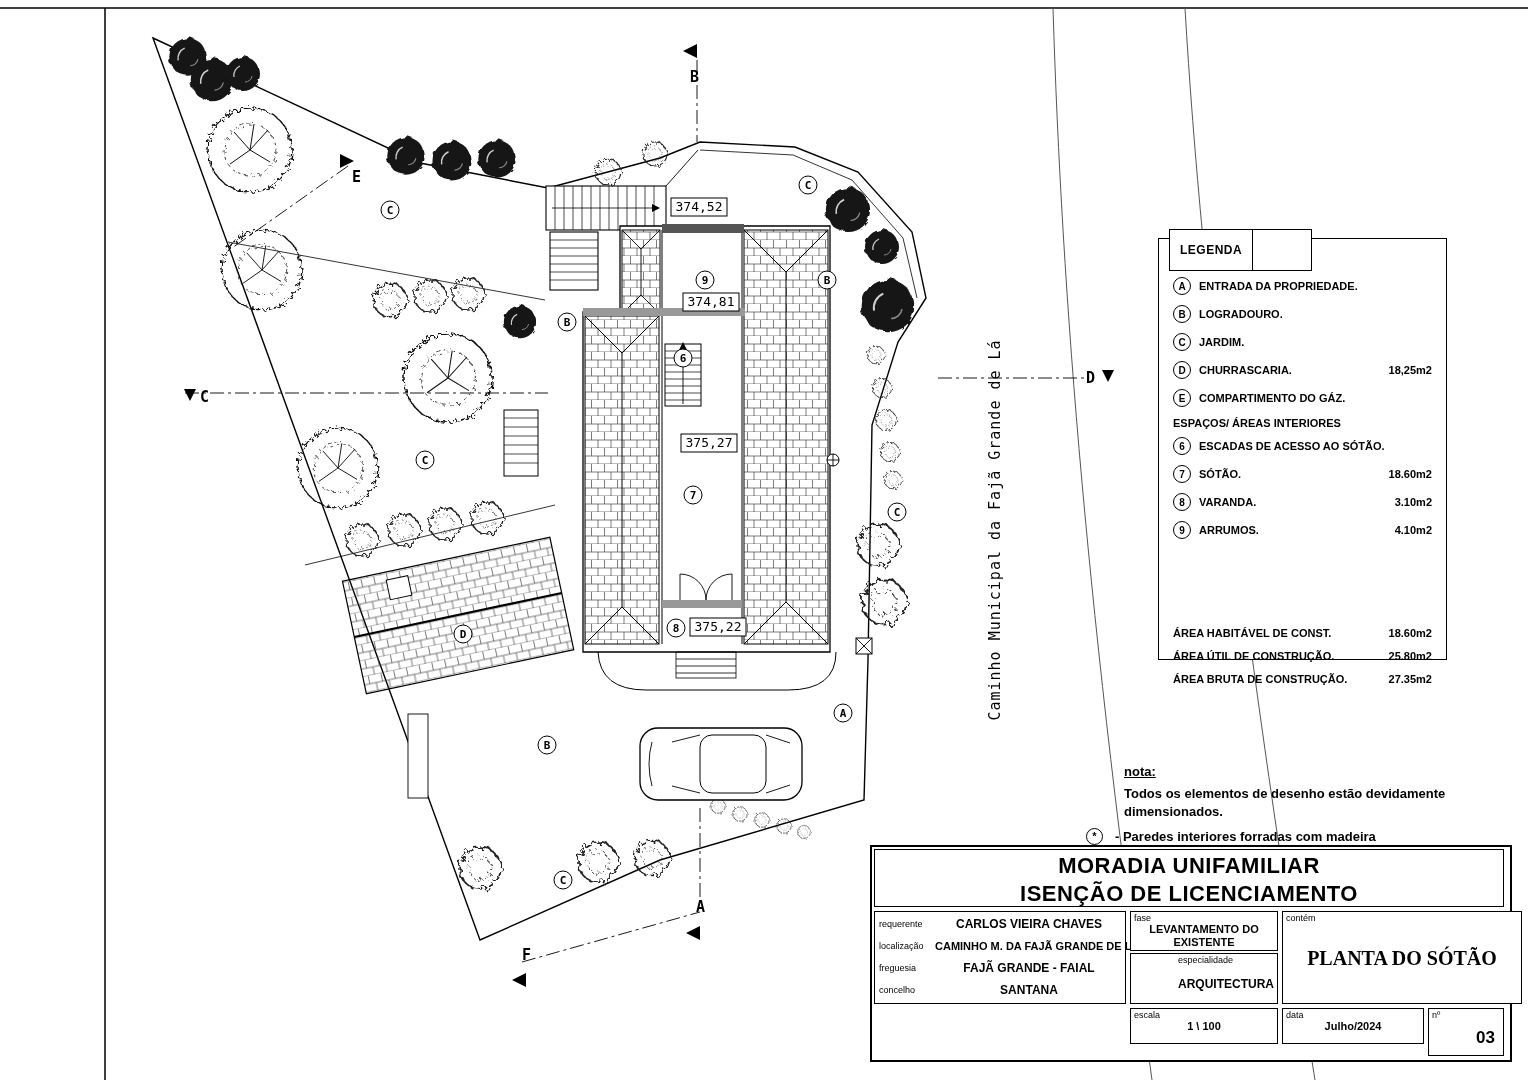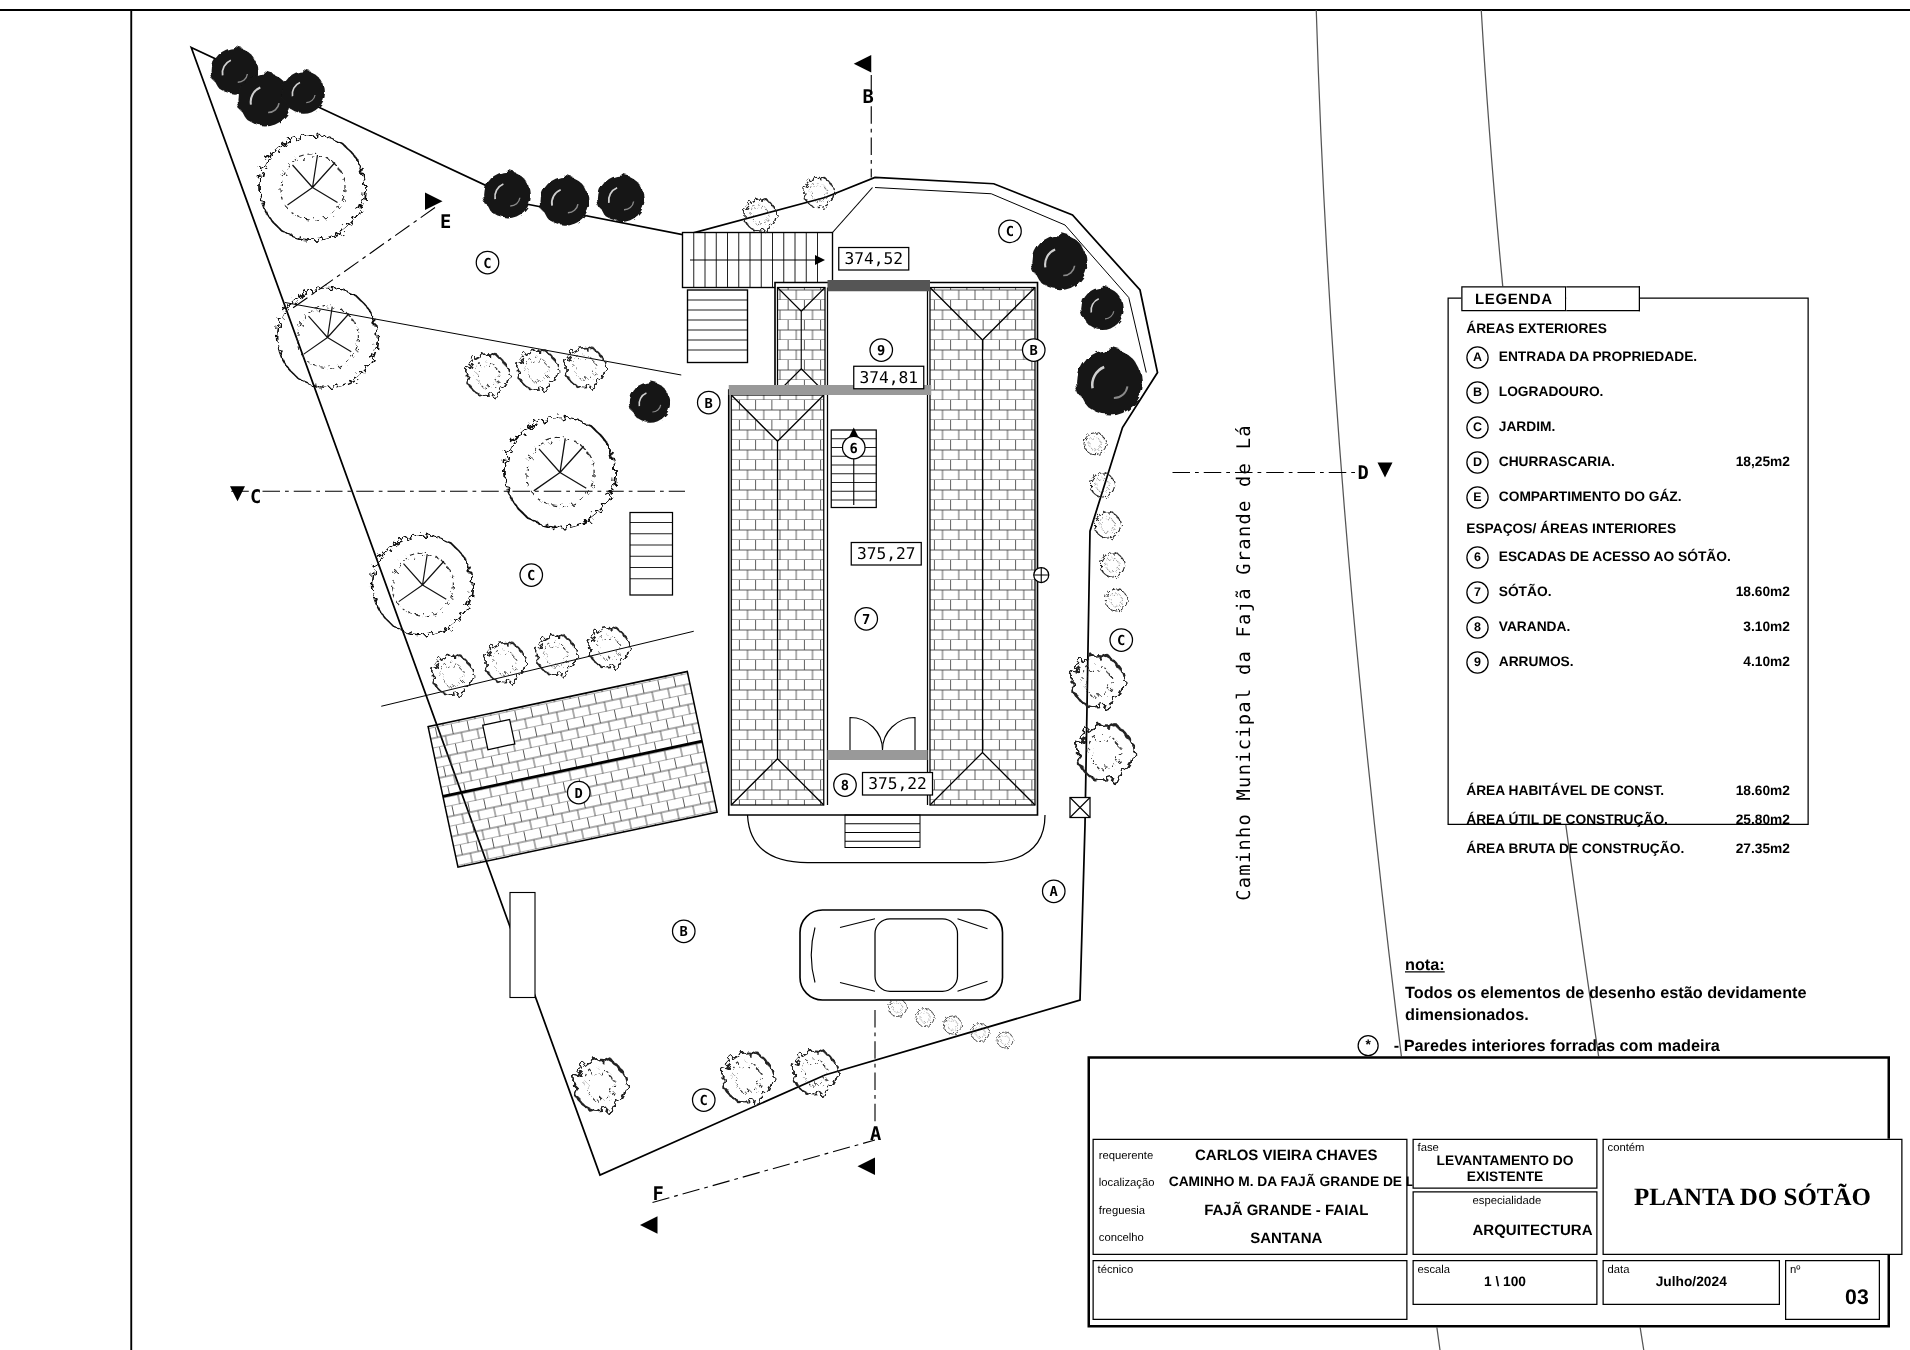--- a/index.html
+++ b/index.html
@@ -3,21 +3,21 @@
 <meta charset="utf-8">
 <style>
   html,body{margin:0;padding:0;background:#e8e8e8;}
   .page{position:relative;width:1528px;height:1080px;background:#fff;
         font-family:"Liberation Sans","DejaVu Sans",sans-serif;overflow:hidden;}
   svg text{font-family:"DejaVu Sans Mono",monospace;fill:#000;}
   .overlay{position:absolute;background:#fff;}
   
   .legend{left:1158px;top:238px;width:287px;height:420px;border:1.6px solid #000;}
   .legend-header{position:absolute;top:-10px;left:10px;display:flex;}
-  .legend-title-box{border:1.5px solid #000;background:#fff;padding:2px 10px;
+  .legend-title-box{border:1.5px solid #000;background:#fff;padding:13px 10px;
         font-weight:bold;font-size:12px;letter-spacing:.5px;}
   .legend-title-ext{border:1.5px solid #000;border-left:none;background:#fff;width:58px;}
   .legend-body{padding:16px 10px 0 14px;}
   .lg-section{font-size:11px;font-weight:bold;margin:2px 0 8px 0;}
   .lg-row{display:flex;align-items:center;gap:8px;margin-bottom:10px;}
   .lg-key{width:16px;height:16px;border:1.3px solid #000;border-radius:50%;flex:none;
         display:flex;align-items:center;justify-content:center;font-size:10px;font-weight:bold;}
   .lg-label{font-size:11px;font-weight:bold;}
   .lg-val{margin-left:auto;font-size:11px;font-weight:bold;padding-right:4px;}
   .lg-totals{margin-top:88px;padding-right:4px;}
@@ -391,20 +391,24 @@
   <div>Todos os elementos de desenho estão devidamente</div>
   <div>dimensionados.</div>
   <div class="nota-ast-row">
     <span class="ast-circle">*</span>
     <span>- Paredes interiores forradas com madeira</span>
   </div>
 </div>
 
 <div class="tblock">
   <div class="tb-outer"></div>
+  <div class="tb-cell tb-title">
+    <div>MORADIA UNIFAMILIAR</div>
+    <div>ISENÇÃO DE LICENCIAMENTO</div>
+  </div>
   <div class="tb-cell tb-left">
     <div class="fld">
       <span class="fld-label">requerente</span>
       <span class="fld-val">CARLOS VIEIRA CHAVES</span>
     </div>
     <div class="fld">
       <span class="fld-label">localização</span>
       <span class="fld-val small">CAMINHO M. DA FAJÃ GRANDE DE LÁ</span>
     </div>
     <div class="fld">
@@ -424,23 +428,20 @@
     </div>
   </div>
   <div class="tb-cell tb-esp">
     <div class="cell-label">especialidade</div>
     <div class="cell-val" style="margin-top:12px;">ARQUITECTURA</div>
   </div>
   <div class="tb-cell tb-contem">
     <div class="cell-label">contém</div>
     <div class="cell-val contem-val">PLANTA DO SÓTÃO</div>
   </div>
-  <div class="tb-cell tb-tecnico">
-    <div class="cell-label">técnico</div>
-  </div>
   <div class="tb-cell tb-escala">
     <div class="cell-label">escala</div>
     <div class="cell-val" style="font-size:11px;">1 \ 100</div>
   </div>
   <div class="tb-cell tb-data">
     <div class="cell-label">data</div>
     <div class="cell-val" style="font-size:11px;">Julho/2024</div>
   </div>
   <div class="tb-cell tb-num">
     <div class="cell-label">nº</div>

